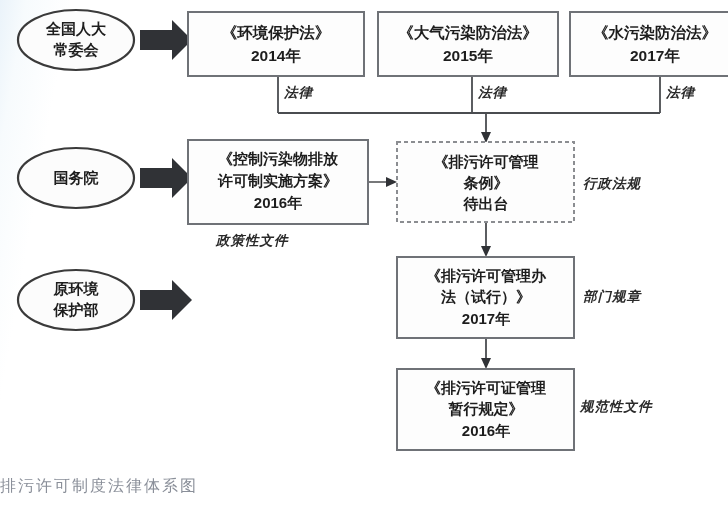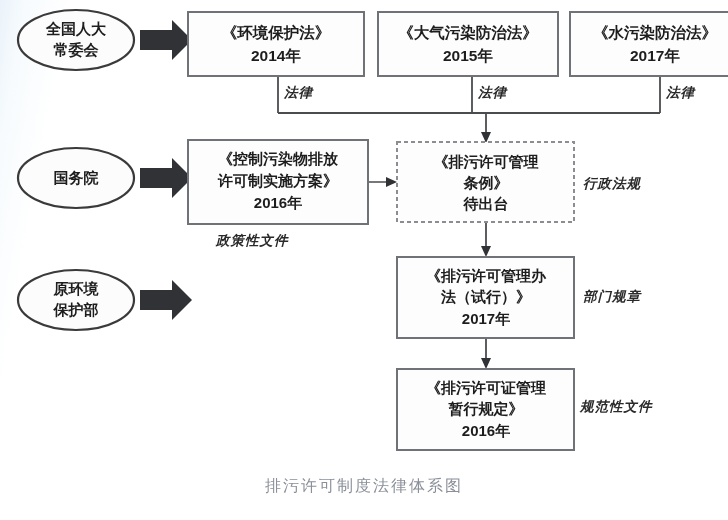--- a/index.html
+++ b/index.html
@@ -81,21 +81,21 @@
     fill: #303236;
   }
   #caption {
     position: absolute;
     left: 0;
     top: 452px;
     width: 728px;
     height: 68px;
     display: flex;
     align-items: center;
-    justify-content: center;
+    justify-content: flex-start;
     background: #ffffff;
   }
   #caption span {
     font-family: "Liberation Sans", "DejaVu Sans", sans-serif;
     font-size: 16px;
     color: #8a8f99;
     letter-spacing: 2px;
   }
   #watermark {
     position: absolute;

